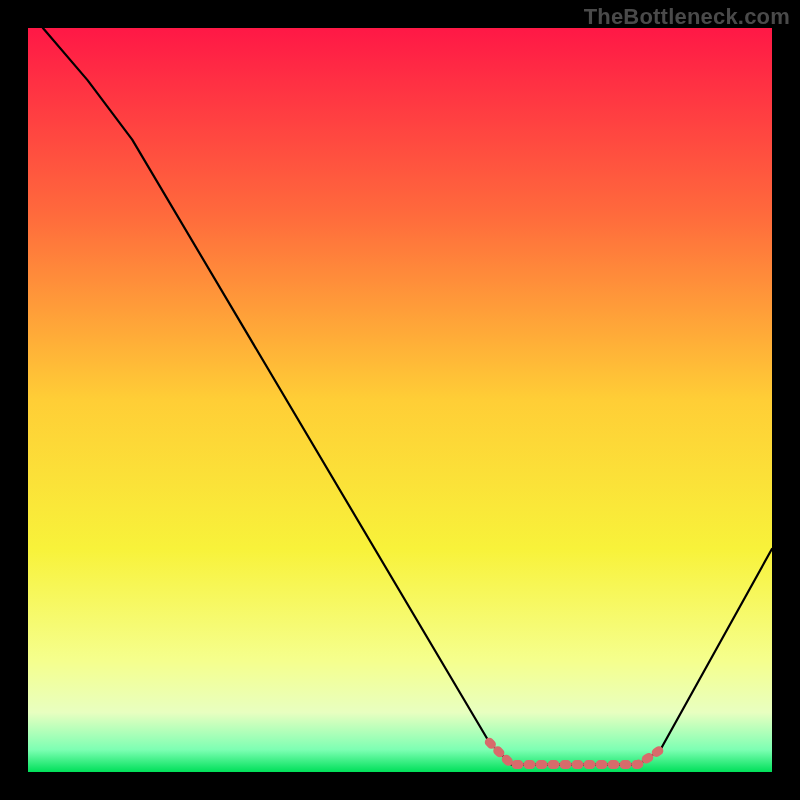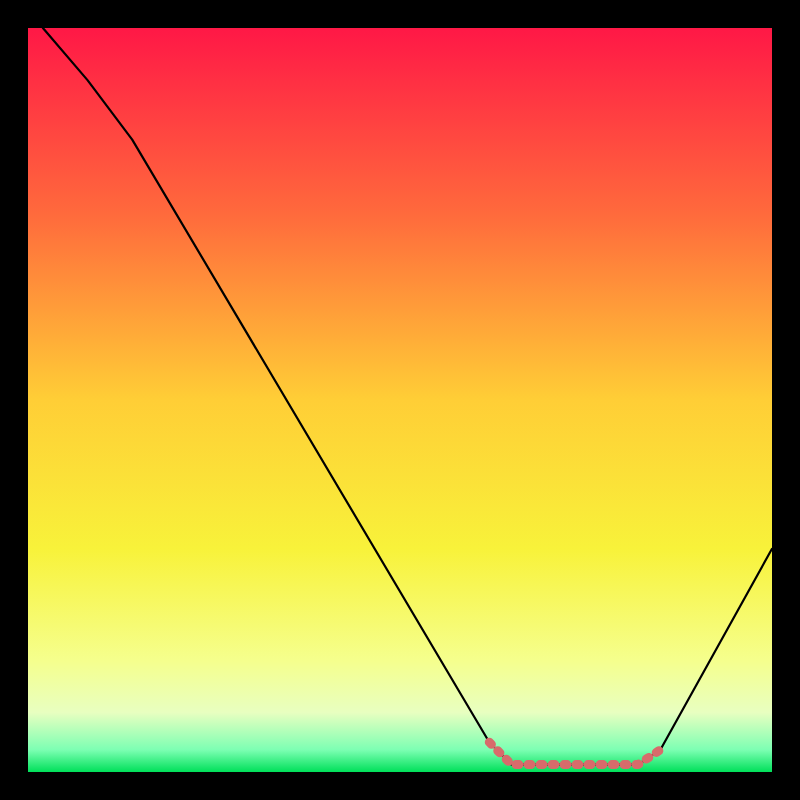--- a/index.html
+++ b/index.html
@@ -29,20 +29,21 @@
   }
   svg {
     display: block;
   }
 </style>
 </head>
 <body>
 
 <div class="frame">
 
+  <div class="watermark">TheBottleneck.com</div>
 
   <svg id="chart-svg" width="800" height="800" viewBox="0 0 800 800">
     <defs>
       <linearGradient id="bg-grad" x1="0" y1="0" x2="0" y2="1">
           <stop offset="0%" stop-color="#ff1846"></stop>
           <stop offset="25%" stop-color="#ff6a3c"></stop>
           <stop offset="50%" stop-color="#ffce36"></stop>
           <stop offset="70%" stop-color="#f8f23a"></stop>
           <stop offset="85%" stop-color="#f5ff8d"></stop>
           <stop offset="92%" stop-color="#e8ffc0"></stop>

